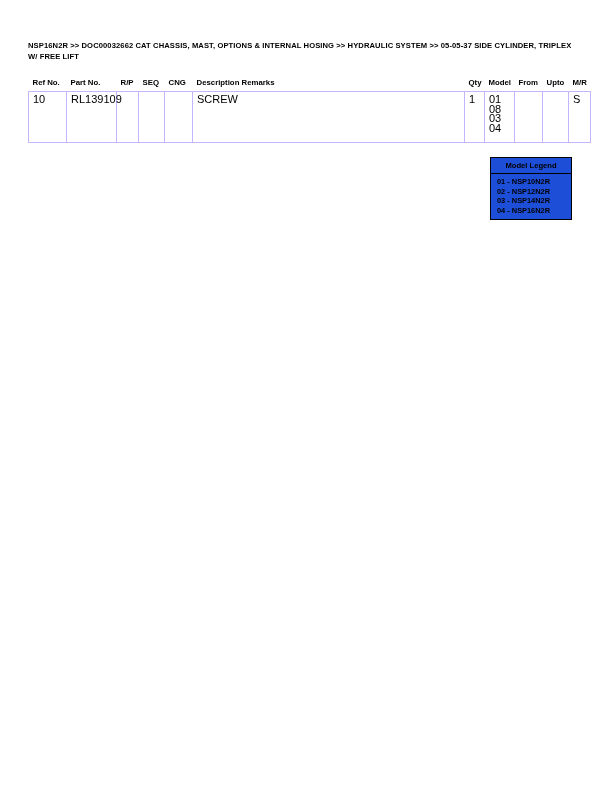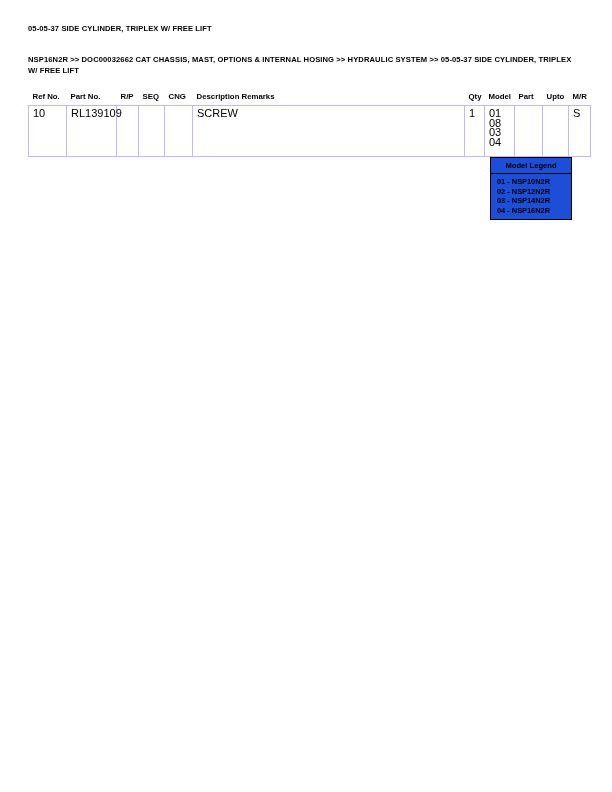--- a/index.html
+++ b/index.html
@@ -101,21 +101,20 @@
     font-size: 7.4px;
     line-height: 9.6px;
     font-weight: bold;
   }
 </style>
 </head>
 <body>
 
 <div class="page">
 
-  <div class="doc-title">05-05-37 SIDE CYLINDER, TRIPLEX W/ FREE LIFT</div>
 
   <div class="breadcrumb">NSP16N2R &gt;&gt; DOC00032662 CAT CHASSIS, MAST, OPTIONS &amp; INTERNAL HOSING &gt;&gt; HYDRAULIC SYSTEM &gt;&gt; 05-05-37 SIDE CYLINDER, TRIPLEX W/ FREE LIFT</div>
 
   <table class="parts">
     <colgroup>
       <col class="col-ref">
         <col class="col-part">
         <col class="col-rp">
         <col class="col-seq">
       <col class="col-cng">
@@ -129,21 +128,21 @@
     <thead>
       <tr class="th-row-line">
         <th>Ref No.</th>
         <th>Part No.</th>
         <th>R/P</th>
         <th>SEQ</th>
         <th>CNG</th>
         <th>Description Remarks</th>
         <th>Qty</th>
         <th>Model</th>
-        <th>Part</th>
+        <th>From</th>
         <th>Upto</th>
         <th>M/R</th>
       </tr>
     </thead>
     <tbody>
       <tr>
         <td>10</td>
         <td>RL139109</td>
         <td></td>
         <td></td>

